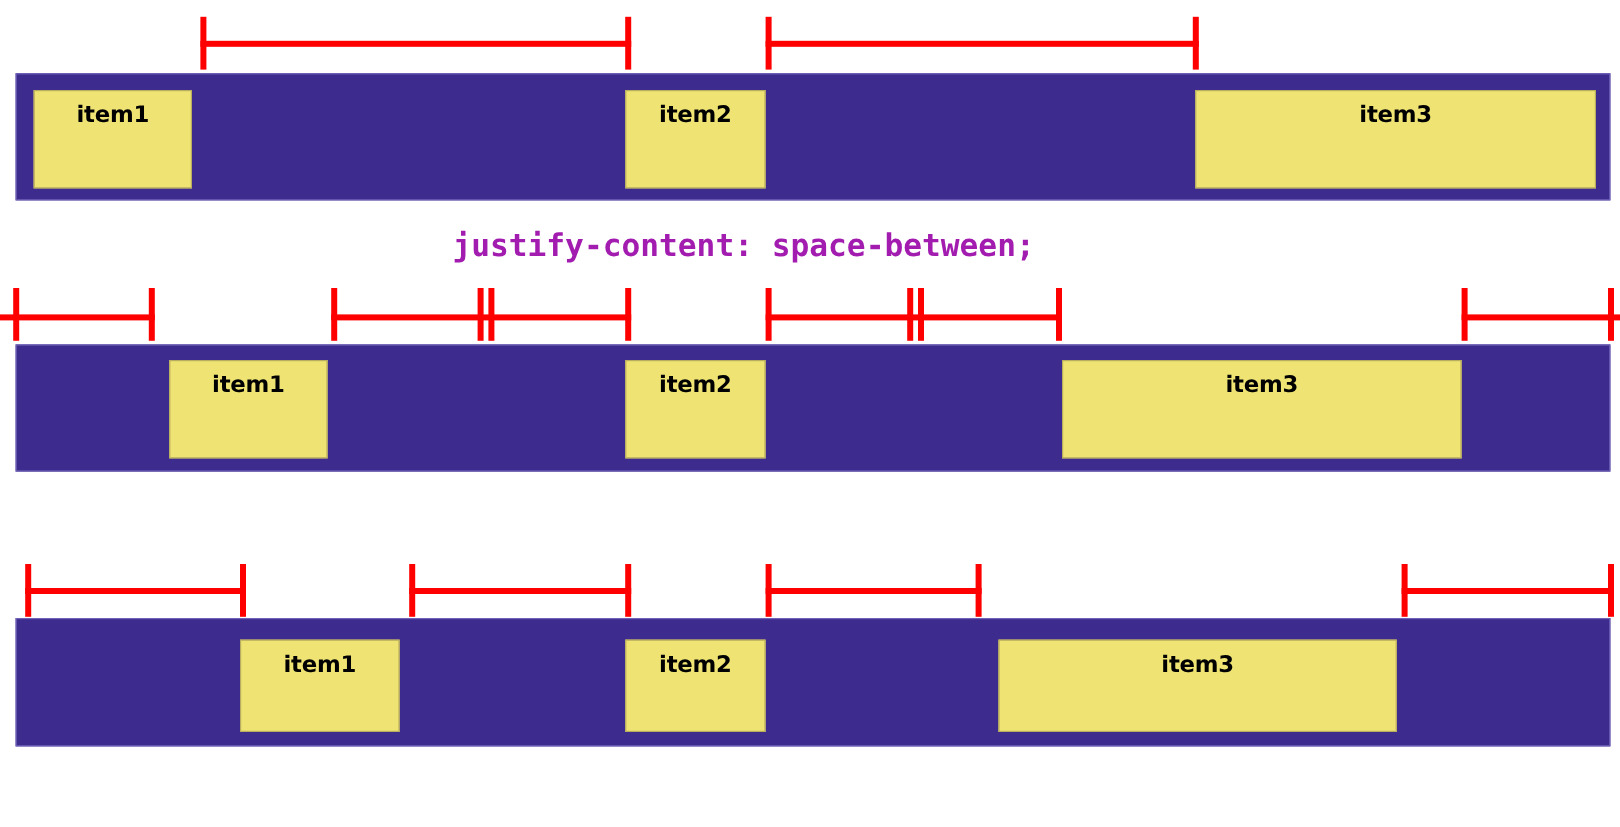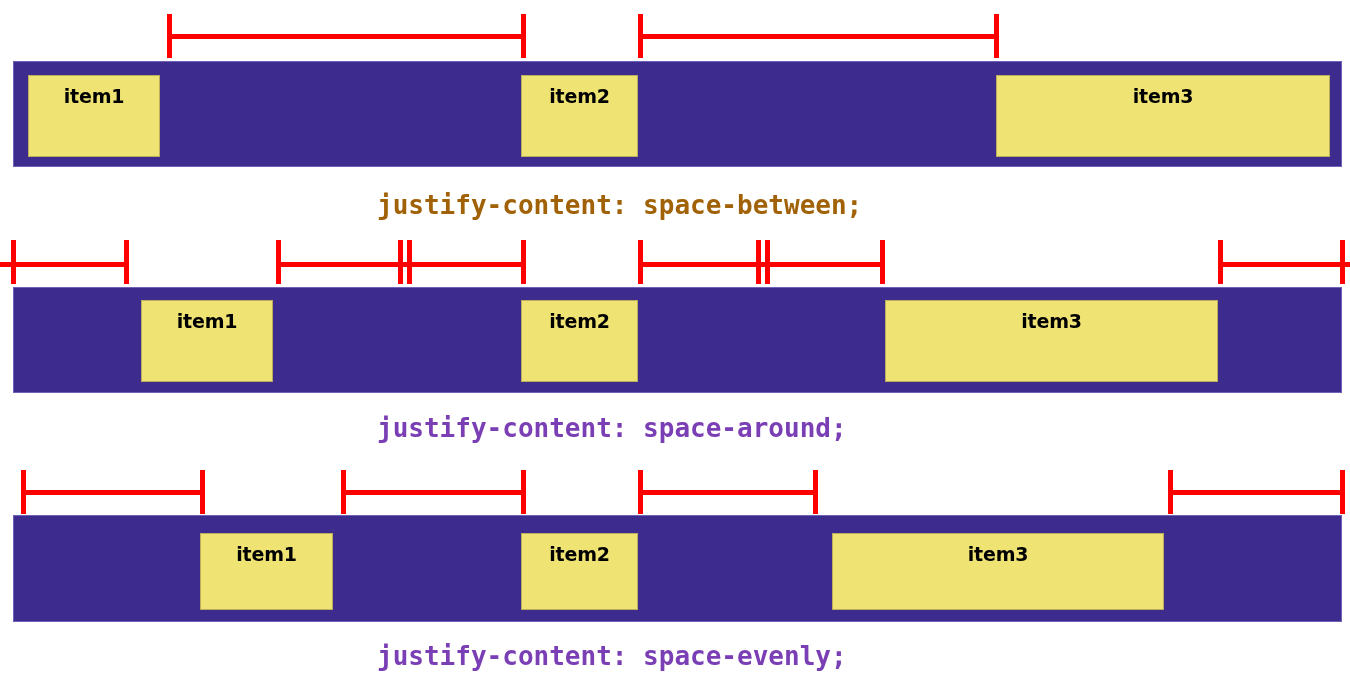--- a/index.html
+++ b/index.html
@@ -93,21 +93,21 @@
       <div class="flex-container" style="left: 13px; top: 61px; width: 1329px; height: 106px; background: rgb(61, 43, 142); border-color: rgb(111, 97, 184);"></div>
       <div class="flex-item" style="left: 28px; top: 75px; width: 132px; height: 82px; background: rgb(239, 228, 115); border-color: rgb(185, 173, 94); color: rgb(0, 0, 0);">
         <span>item1</span>
       </div>
       <div class="flex-item" style="left: 521px; top: 75px; width: 117px; height: 82px; background: rgb(239, 228, 115); border-color: rgb(185, 173, 94); color: rgb(0, 0, 0);">
         <span>item2</span>
       </div>
       <div class="flex-item" style="left: 996px; top: 75px; width: 334px; height: 82px; background: rgb(239, 228, 115); border-color: rgb(185, 173, 94); color: rgb(0, 0, 0);">
         <span>item3</span>
       </div>
-      <div class="caption" style="left: 377px; top: 190px; color: #a16207; text-align: right;">justify-content: space-between;</div>
+      <div class="caption" style="left: 377px; top: 190px; color: #a21caf; text-align: right;">justify-content: space-between;</div>
     </div>
     <div class="row-group" style="position: absolute; left: 0px; top: 0px; width: 100%; height: 100%;">
       <div class="rule" style="left: 0px; top: 262px; width: 129px; background: rgb(254, 0, 0);"></div>
       <div class="rule" style="left: 276px; top: 262px; width: 250px; background: rgb(254, 0, 0);"></div>
       <div class="rule" style="left: 638px; top: 262px; width: 247px; background: rgb(254, 0, 0);"></div>
       <div class="rule" style="left: 1218px; top: 262px; width: 132px; background: rgb(254, 0, 0);"></div>
       <div class="tick" style="left: 11px; top: 240px; height: 44px; background: rgb(254, 0, 0);"></div>
       <div class="tick" style="left: 124px; top: 240px; height: 44px; background: rgb(254, 0, 0);"></div>
       <div class="tick" style="left: 276px; top: 240px; height: 44px; background: rgb(254, 0, 0);"></div>
       <div class="tick" style="left: 398px; top: 240px; height: 44px; background: rgb(254, 0, 0);"></div>
@@ -124,21 +124,20 @@
       <div class="flex-container" style="left: 13px; top: 287px; width: 1329px; height: 106px; background: rgb(61, 43, 142); border-color: rgb(111, 97, 184);"></div>
       <div class="flex-item" style="left: 141px; top: 300px; width: 132px; height: 82px; background: rgb(239, 228, 115); border-color: rgb(185, 173, 94); color: rgb(0, 0, 0);">
         <span>item1</span>
       </div>
       <div class="flex-item" style="left: 521px; top: 300px; width: 117px; height: 82px; background: rgb(239, 228, 115); border-color: rgb(185, 173, 94); color: rgb(0, 0, 0);">
         <span>item2</span>
       </div>
       <div class="flex-item" style="left: 885px; top: 300px; width: 333px; height: 82px; background: rgb(239, 228, 115); border-color: rgb(185, 173, 94); color: rgb(0, 0, 0);">
         <span>item3</span>
       </div>
-      <div class="caption" style="left: 377px; top: 413px; color: rgb(123, 63, 181);">justify-content: space-around;</div>
     </div>
     <div class="row-group" style="position: absolute; left: 0px; top: 0px; width: 100%; height: 100%;">
       <div class="rule" style="left: 21px; top: 490px; width: 184px; background: rgb(254, 0, 0);"></div>
       <div class="rule" style="left: 341px; top: 490px; width: 185px; background: rgb(254, 0, 0);"></div>
       <div class="rule" style="left: 638px; top: 490px; width: 180px; background: rgb(254, 0, 0);"></div>
       <div class="rule" style="left: 1168px; top: 490px; width: 177px; background: rgb(254, 0, 0);"></div>
       <div class="tick" style="left: 21px; top: 470px; height: 44px; background: rgb(254, 0, 0);"></div>
       <div class="tick" style="left: 200px; top: 470px; height: 44px; background: rgb(254, 0, 0);"></div>
       <div class="tick" style="left: 341px; top: 470px; height: 44px; background: rgb(254, 0, 0);"></div>
       <div class="tick" style="left: 521px; top: 470px; height: 44px; background: rgb(254, 0, 0);"></div>
@@ -149,15 +148,14 @@
       <div class="flex-container" style="left: 13px; top: 515px; width: 1329px; height: 107px; background: rgb(61, 43, 142); border-color: rgb(111, 97, 184);"></div>
       <div class="flex-item" style="left: 200px; top: 533px; width: 133px; height: 77px; background: rgb(239, 228, 115); border-color: rgb(185, 173, 94); color: rgb(0, 0, 0);">
         <span>item1</span>
       </div>
       <div class="flex-item" style="left: 521px; top: 533px; width: 117px; height: 77px; background: rgb(239, 228, 115); border-color: rgb(185, 173, 94); color: rgb(0, 0, 0);">
         <span>item2</span>
       </div>
       <div class="flex-item" style="left: 832px; top: 533px; width: 332px; height: 77px; background: rgb(239, 228, 115); border-color: rgb(185, 173, 94); color: rgb(0, 0, 0);">
         <span>item3</span>
       </div>
-      <div class="caption" style="left: 377px; top: 641px; color: rgb(123, 63, 181);">justify-content: space-evenly;</div>
     </div>
   </div>
 
 </body></html>

